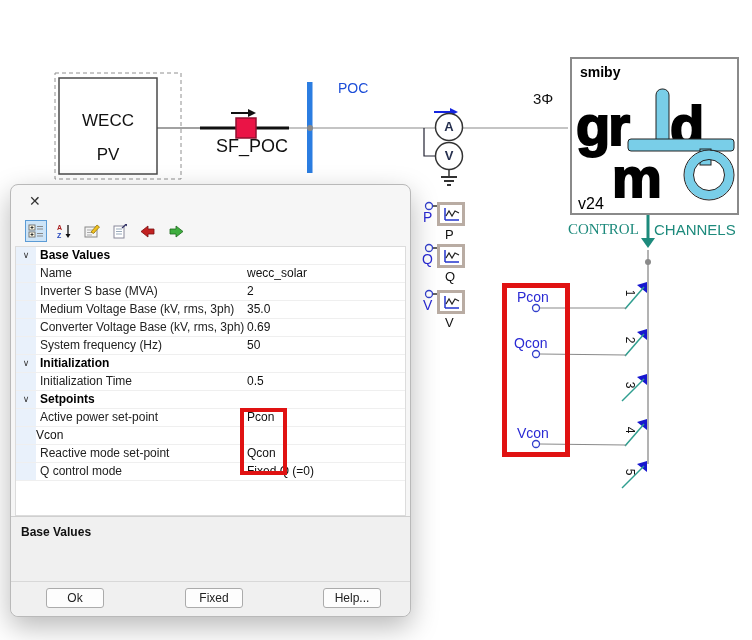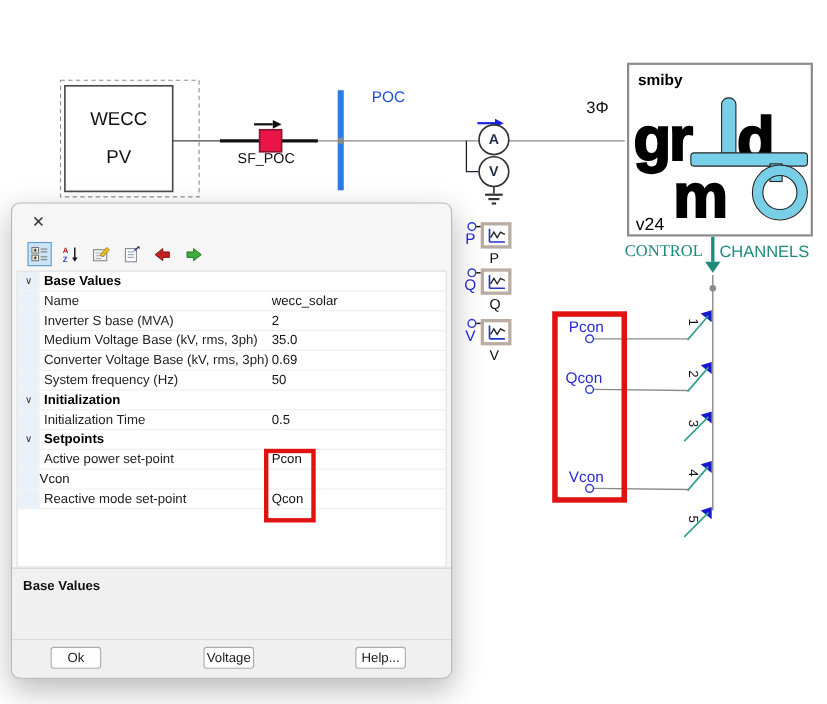--- a/index.html
+++ b/index.html
@@ -3,23 +3,23 @@
 <meta charset="utf-8">
 <style>
   html,body{margin:0;padding:0;background:#fff;}
   .stage{position:relative;width:752px;height:640px;background:#ffffff;overflow:hidden;
          font-family:"Liberation Sans",sans-serif;color:#111;}
   .abs{position:absolute;}
   svg{display:block;}
   .wires{position:absolute;left:0;top:0;pointer-events:none;}
 
   
-  .wecc-box{left:59px;top:78px;width:98px;height:96px;display:flex;flex-direction:column;
+  .wecc-box{left:59px;top:90px;width:98px;height:96px;display:flex;flex-direction:column;
             align-items:center;justify-content:center;font-size:17px;line-height:22px;color:#111;gap:12px;}
-  .lbl-sfpoc{left:216px;top:136px;font-size:13px;}
+  .lbl-sfpoc{left:216px;top:136px;font-size:18px;}
   .lbl-poc{left:318px;top:80px;font-size:14px;color:#1d4ed8;margin-left:20px;}
   .lbl-3ph{left:533px;top:90px;font-size:15px;}
   .meter-letter{width:16px;text-align:center;font-size:13px;color:#26304f;font-weight:bold;}
   .teal{color:#1d8a7c;font-size:15px;}
   .blue-lbl{color:#2929d4;font-size:14px;}
   .sw-num{font-size:12px;color:#111;transform:rotate(90deg);transform-origin:center;}
 
   
   .gridmo{left:570px;top:57px;width:165px;height:154px;background:#fff;border:2px solid #8a8a8a;}
 
@@ -44,21 +44,21 @@
   .row{display:flex;align-items:center;height:17px;border-bottom:1px solid #efefef;font-size:12px;}
   .row .gut{width:20px;align-self:stretch;background:#e9f1fb;display:flex;align-items:center;justify-content:center;
             font-size:9px;color:#333;}
   .row .lbl{padding-left:4px;width:207px;color:#222;}
   .row.section .lbl{font-weight:bold;color:#000;width:auto;}
   .row .val{color:#111;}
   .dlg-desc{height:66px;border-top:1px solid #cfcfcf;background:#f0f0f0;padding:8px 10px;
             font-size:12px;font-weight:bold;color:#111;box-sizing:border-box;}
   .dlg-buttons{height:34px;border-top:1px solid #d8d8d8;background:#f0f0f0;position:relative;
                border-radius:0 0 8px 8px;}
-  .btn{position:absolute;top:6px;width:46px;height:20px;background:#fdfdfd;border:1px solid #ababab;
+  .btn{position:absolute;top:6px;width:58px;height:20px;background:#fdfdfd;border:1px solid #ababab;
        border-radius:3px;font-size:12px;font-family:"Liberation Sans",sans-serif;color:#222;padding:0;}
   .dlg-redbox{position:absolute;left:229px;top:223px;width:39px;height:59px;border:4px solid #e01212;
               pointer-events:none;}
 </style>
 </head>
 <body>
 
 <div class="stage">
 
   <svg class="wires" width="752" height="640">
@@ -310,29 +310,34 @@
       </div>
       <div class="row param">
         <span class="gut"></span>
         <span class="val">Vcon</span>
       </div>
       <div class="row param">
         <span class="gut"></span>
         <span class="lbl">Reactive mode set-point</span>
         <span class="val">Qcon</span>
       </div>
+      <div class="row param">
+        <span class="gut"></span>
+        <span class="lbl">Q control mode</span>
+        <span class="val">Fixed Q (=0)</span>
+      </div>
     </div>
 
     <div style="flex:1;"></div>
 
     <div class="dlg-desc">
       <span>Base Values</span>
     </div>
     <div class="dlg-buttons">
       <button class="btn" style="left:35px;">Ok</button>
-      <button class="btn" style="left:174px;">Voltage</button>
+      <button class="btn" style="left:174px;">Fixed</button>
       <button class="btn" style="left:312px;">Help...</button>
     </div>
 
     <div class="dlg-redbox"></div>
   </div>
 
 </div>
 
 </body></html>

